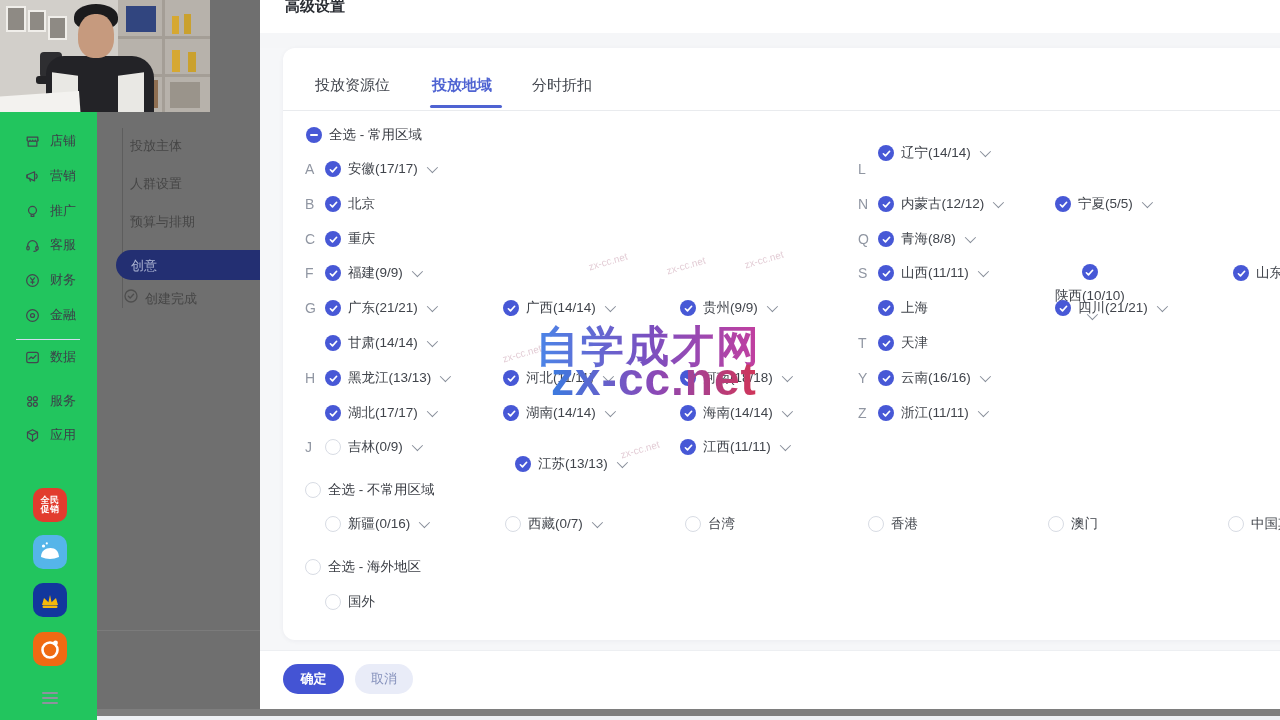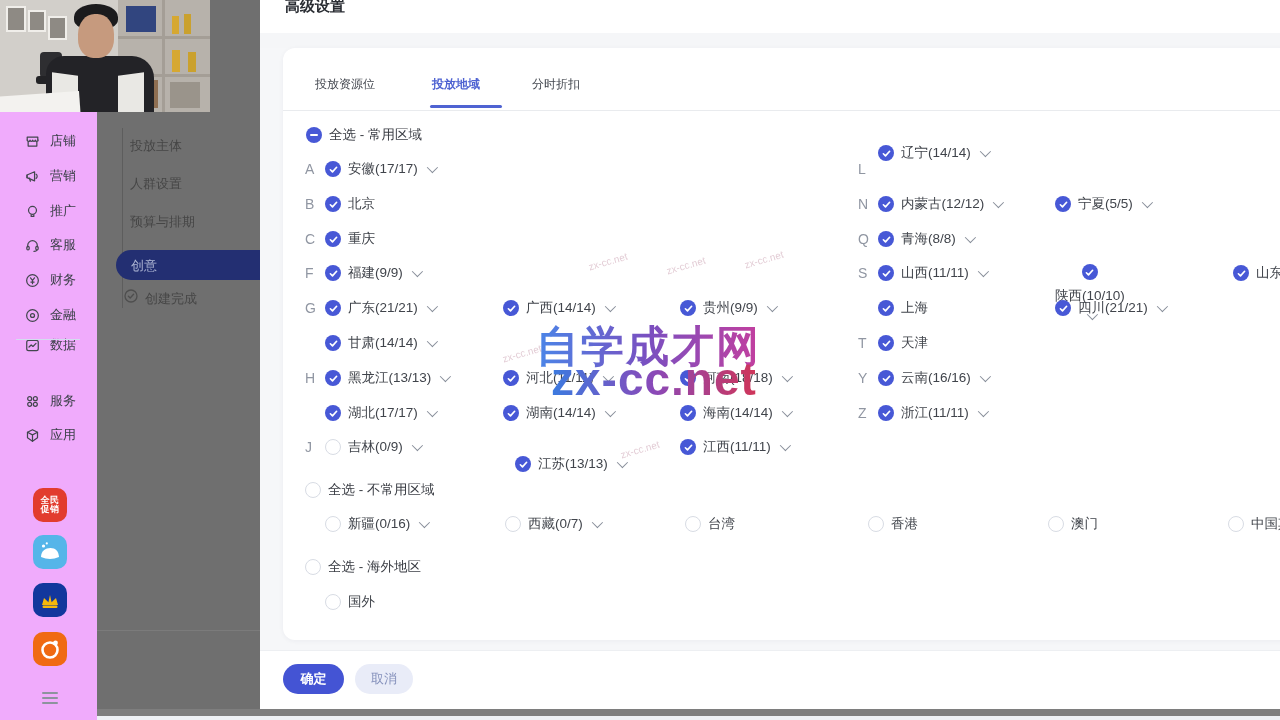--- a/index.html
+++ b/index.html
@@ -1,21 +1,21 @@
 <!DOCTYPE html>
 <html><head>
 <meta charset="utf-8">
 <style>
   html,body{margin:0;padding:0;}
   body{width:1280px;height:720px;overflow:hidden;position:relative;background:#fff;
        font-family:"Liberation Sans","DejaVu Sans",sans-serif;-webkit-font-smoothing:antialiased;}
   .abs{position:absolute;}
 
   
-  #sidebar{left:0;top:0;width:97px;height:720px;background:#f0abfc;z-index:2;}
+  #sidebar{left:0;top:0;width:97px;height:720px;background:#22c55e;z-index:2;}
   .side-item{position:absolute;left:24px;display:flex;align-items:center;gap:9px;height:18px;}
   .side-item .lbl{font-size:13px;color:#3c4049;}
   .si{width:17px;height:17px;display:inline-block;}
   .si svg{width:17px;height:17px;display:block;}
   .si svg *{stroke:#42464e;stroke-width:1.3;fill:none;stroke-linecap:round;stroke-linejoin:round;}
   #side-divider{left:16px;width:64px;top:339px;height:1px;background:#d3ddee;}
   .app-ic{position:absolute;left:33px;width:34px;height:34px;border-radius:10px;display:flex;align-items:center;justify-content:center;overflow:hidden;}
   .app-ic.red{line-height:1.05;font-size:9px;font-weight:bold;color:#fff;text-align:left;letter-spacing:.5px;}
   #hamburger{left:42px;top:689px;width:16px;}
   #hamburger div{height:2px;background:#8d939e;margin:3px 0;border-radius:1px;}
@@ -29,21 +29,21 @@
   #dim-sep{position:absolute;left:0;top:630px;width:100%;height:1px;background:#7b7b7b;}
   .done-ic{position:absolute;left:27px;top:289px;width:14px;height:14px;}
   .done-ic svg *{stroke:#4e4e4e;stroke-width:1.3;fill:none;stroke-linecap:round;stroke-linejoin:round;}
 
   
   #modal{left:260px;top:0;width:1020px;height:709px;background:#fff;overflow:hidden;z-index:3;}
   #modal-title{left:25px;top:-3px;font-size:15px;font-weight:bold;color:#2a2d33;}
   #gray-band{left:0;top:33px;width:100%;height:15px;background:#f5f6f8;}
   #panel-bg{left:0;top:48px;width:100%;height:602px;background:#f6f7f9;}
   #card{left:23px;top:48px;width:1030px;height:592px;background:#fff;border-radius:12px;box-shadow:0 1px 5px rgba(30,40,70,.05);}
-  .tab{position:absolute;top:76px;font-size:12px;color:#43474f;cursor:pointer;}
+  .tab{position:absolute;top:76px;font-size:15px;color:#43474f;cursor:pointer;}
   .tab.active{color:#4f63d2;font-weight:bold;}
   #tab-underline{left:170px;top:105px;width:72px;height:3px;border-radius:2px;background:#4f63d2;}
   #tabs-divider{left:23px;top:110px;width:1007px;height:1px;background:#e9ebee;}
   #footer-divider{left:0;top:650px;width:100%;height:1px;background:#edeff2;}
   .btn{position:absolute;top:664px;height:30px;border:none;border-radius:16px;font-size:13px;cursor:pointer;font-family:inherit;}
   #btn-ok{left:23px;width:61px;background:#4454d4;color:#fff;font-weight:bold;}
   #btn-cancel{left:95px;width:58px;background:#e9ecf8;color:#8490bb;}
 
   
   .letter{position:absolute;font-size:14px;color:#9096a2;width:18px;}
@@ -157,21 +157,21 @@
       </div>
       <div class="side-item" style="top: 306px;">
         <span class="si">
           <svg viewBox="0 0 18 18">
             <circle cx="9" cy="9" r="6.2"></circle>
             <circle cx="9" cy="9" r="2.1"></circle>
           </svg>
         </span>
         <span class="lbl">金融</span>
       </div>
-      <div class="side-item" style="top: 336px; align-items: center;">
+      <div class="side-item" style="top: 348px; align-items: center;">
         <span class="si">
           <svg viewBox="0 0 18 18">
             <rect x="2.9" y="3.6" width="12.2" height="10.8" rx="2"></rect>
             <path d="M5.3 10.6l2.3-2.2 1.9 1.6 3.2-3.2"></path>
           </svg>
         </span>
         <span class="lbl">数据</span>
       </div>
       <div class="side-item" style="top: 392px;">
         <span class="si">

